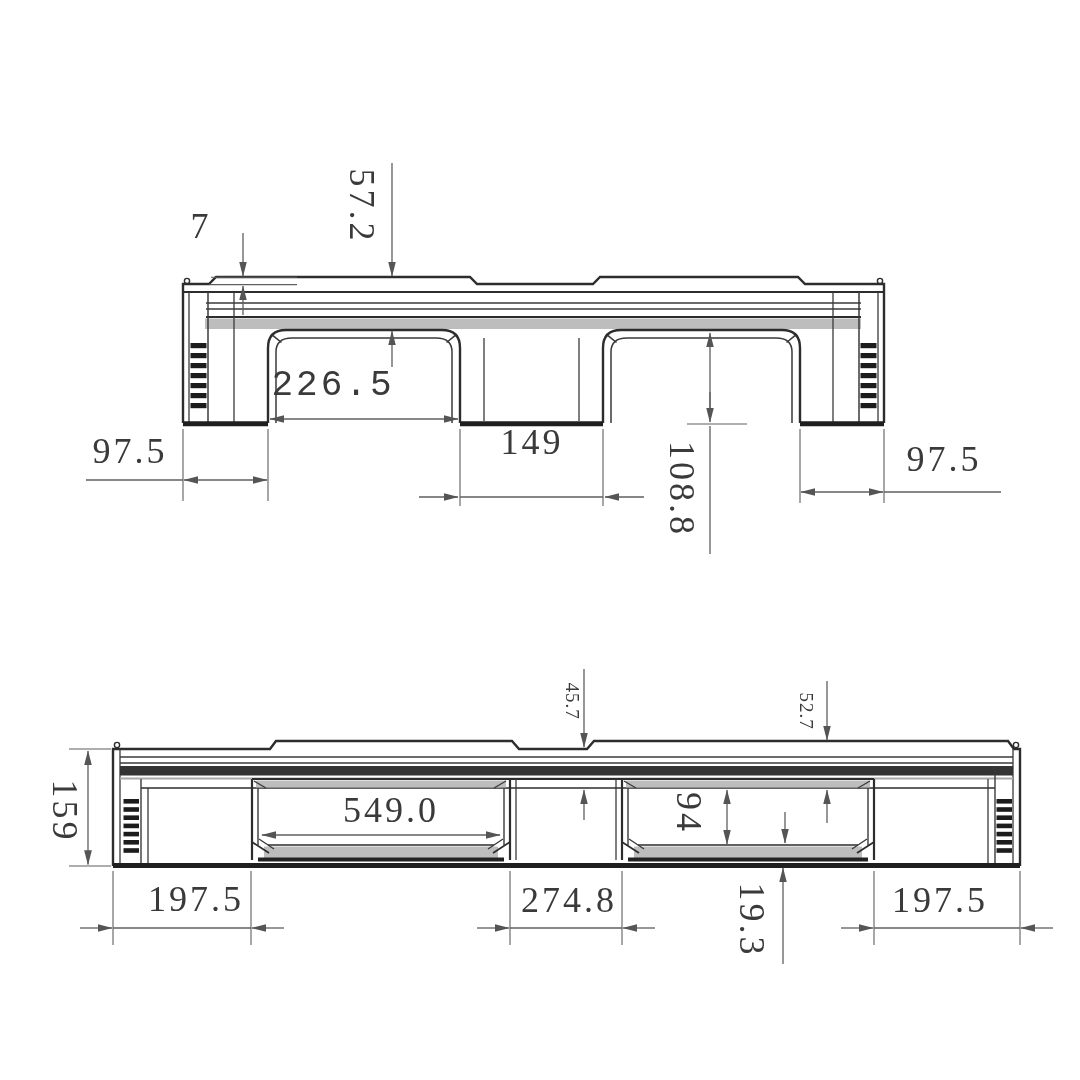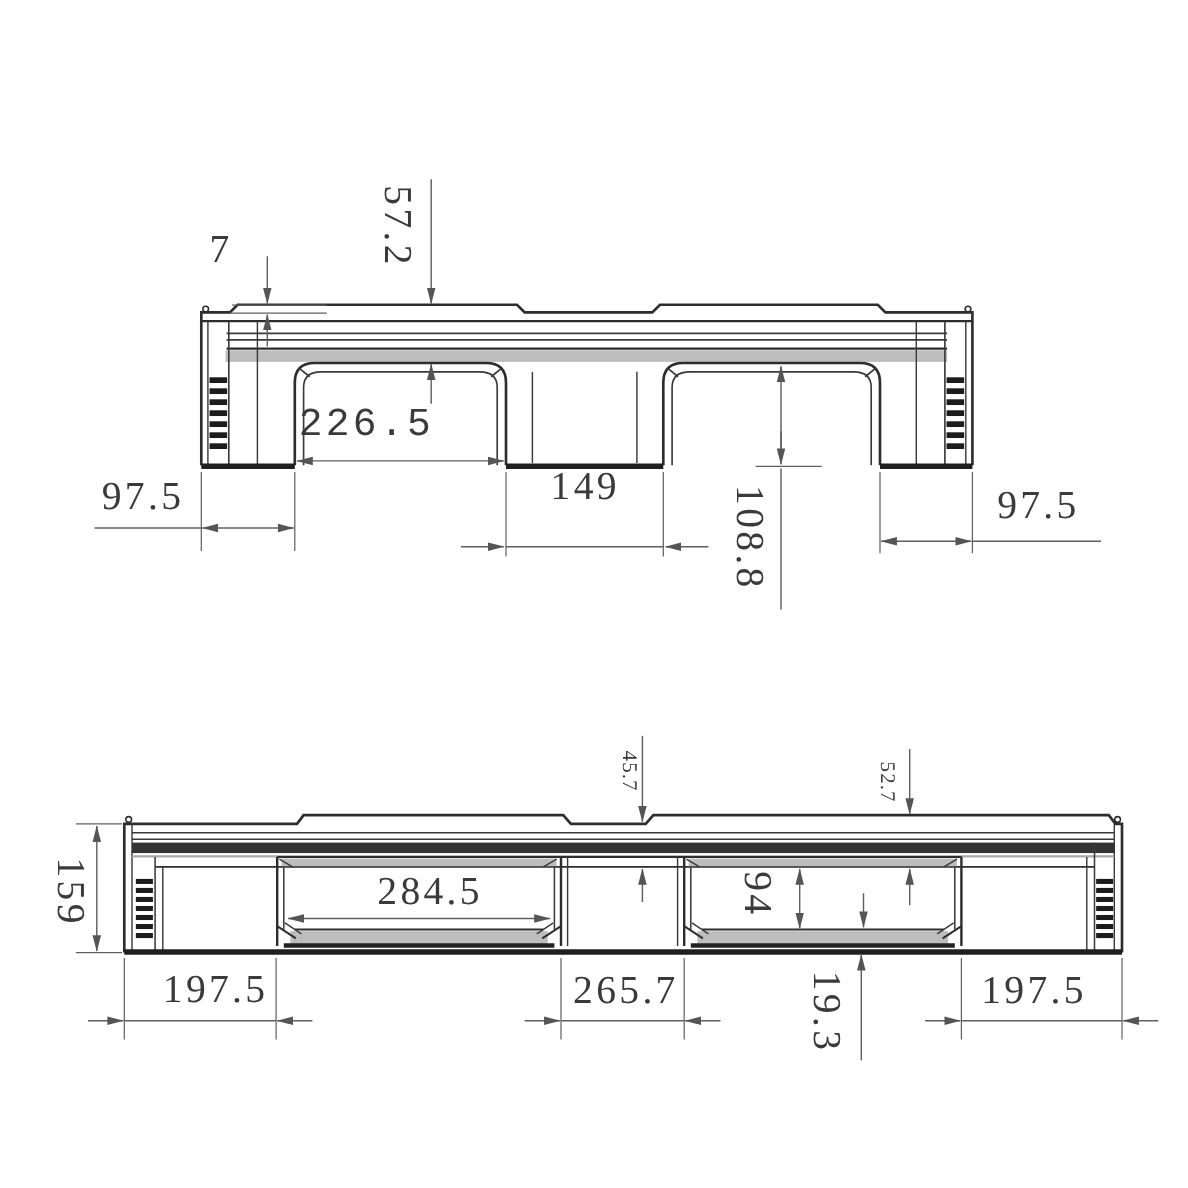--- a/index.html
+++ b/index.html
@@ -245,20 +245,20 @@
 <div class="dim v" style="left:362px;top:206px;">57.2</div>
 <div class="dim" style="left:333px;top:386px;font-family:Liberation Mono, monospace;">226.5</div>
 <div class="dim" style="left:532px;top:442px;">149</div>
 <div class="dim v" style="left:682px;top:489px;">108.8</div>
 <div class="dim" style="left:130px;top:451px;">97.5</div>
 <div class="dim" style="left:944px;top:459px;">97.5</div>
 
 <div class="dim v" style="left:65px;top:811px;">159</div>
 <div class="dim v small" style="left:572px;top:701px;">45.7</div>
 <div class="dim v small" style="left:806px;top:711px;">52.7</div>
-<div class="dim" style="left:391px;top:810px;">284.5</div>
+<div class="dim" style="left:391px;top:810px;">549.0</div>
 <div class="dim v" style="left:689px;top:813px;">94</div>
 <div class="dim v" style="left:752px;top:920px;">19.3</div>
 <div class="dim" style="left:196px;top:899px;">197.5</div>
-<div class="dim" style="left:569px;top:900px;">265.7</div>
+<div class="dim" style="left:569px;top:900px;">274.8</div>
 <div class="dim" style="left:940px;top:900px;">197.5</div>
 
 </div>
 
 </body></html>

